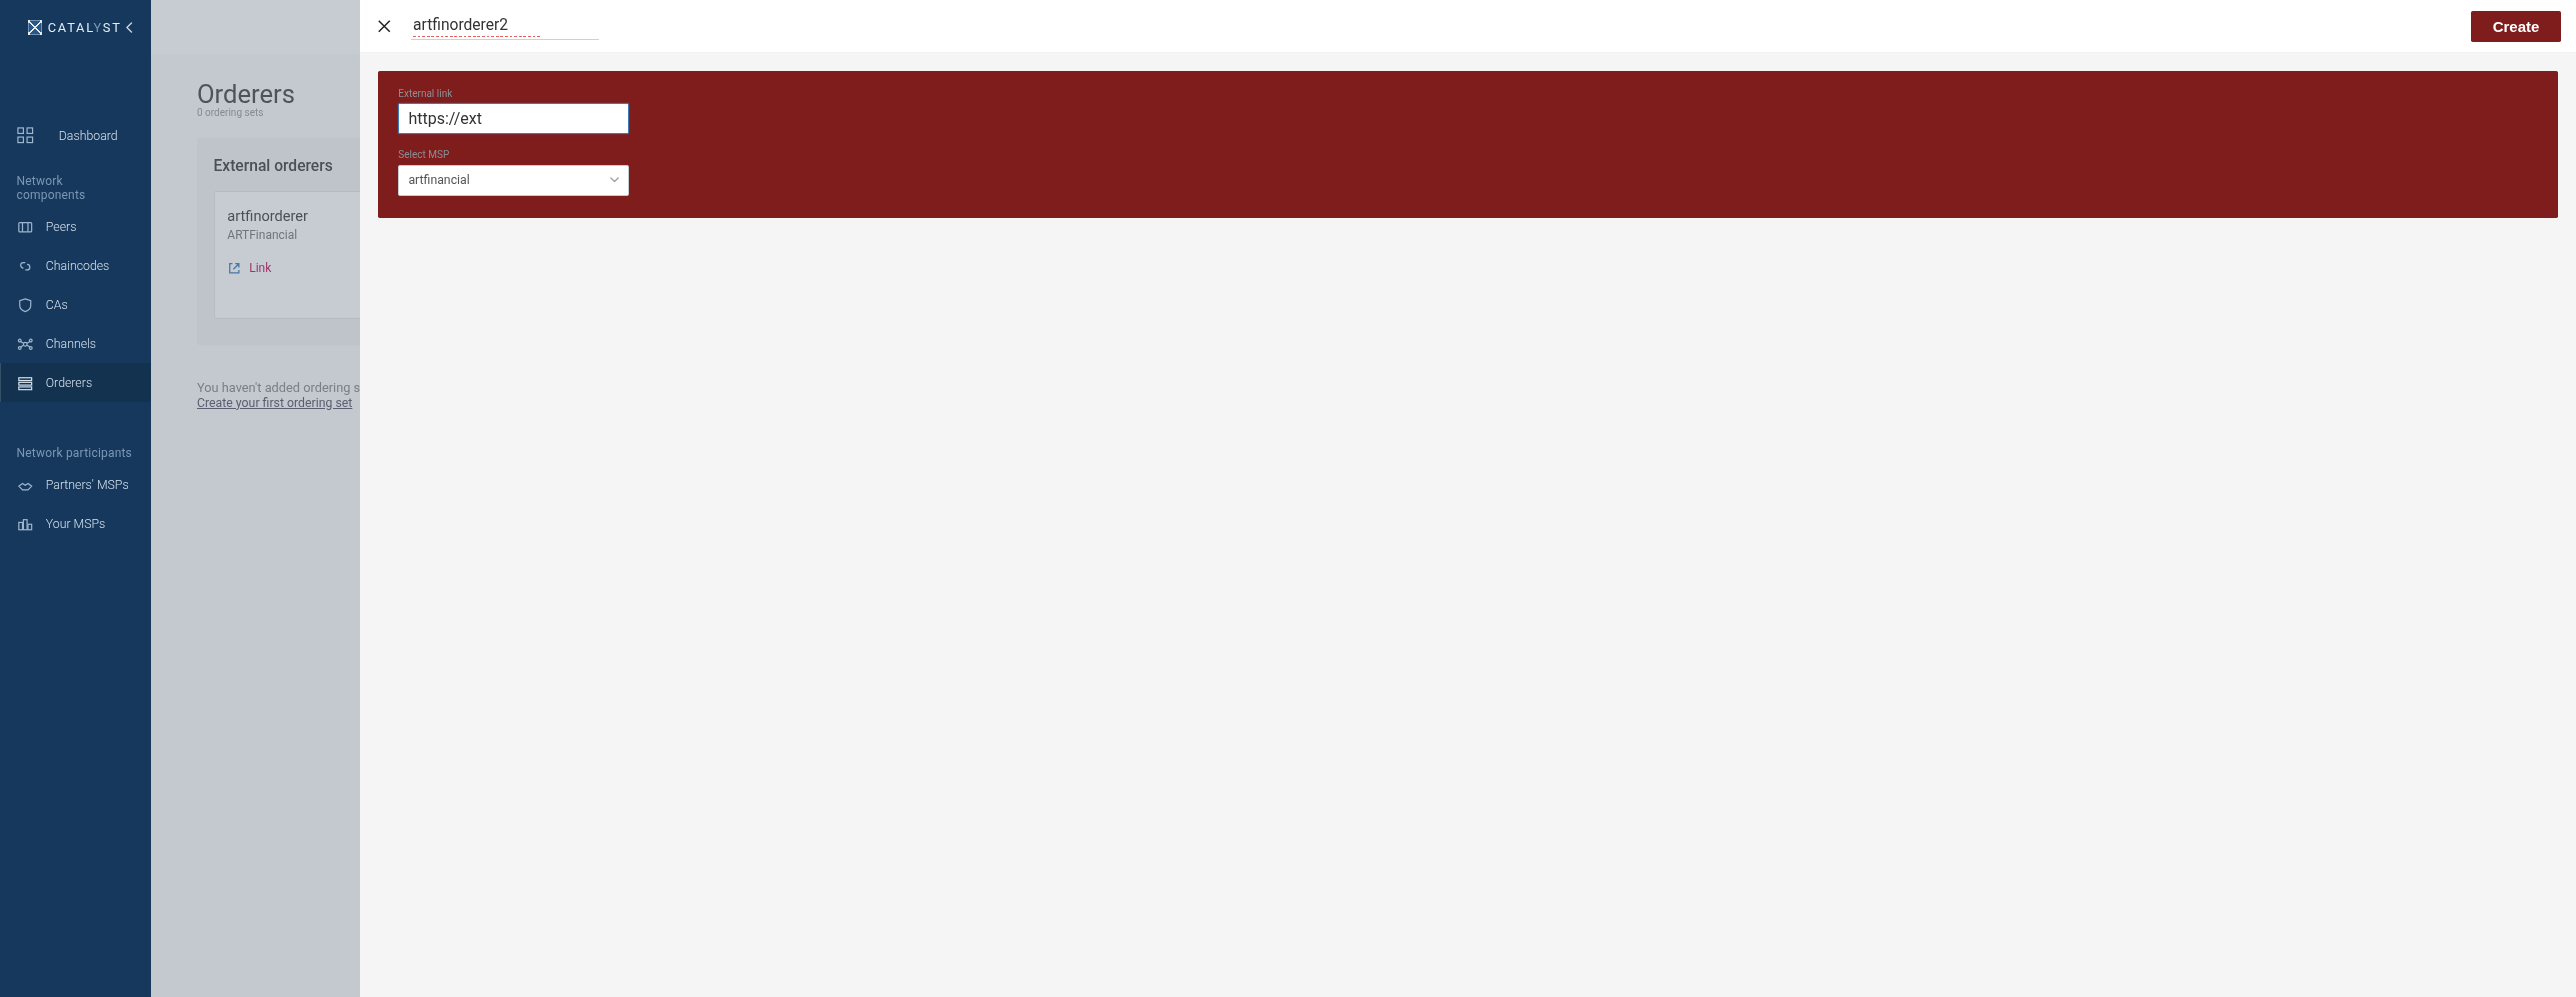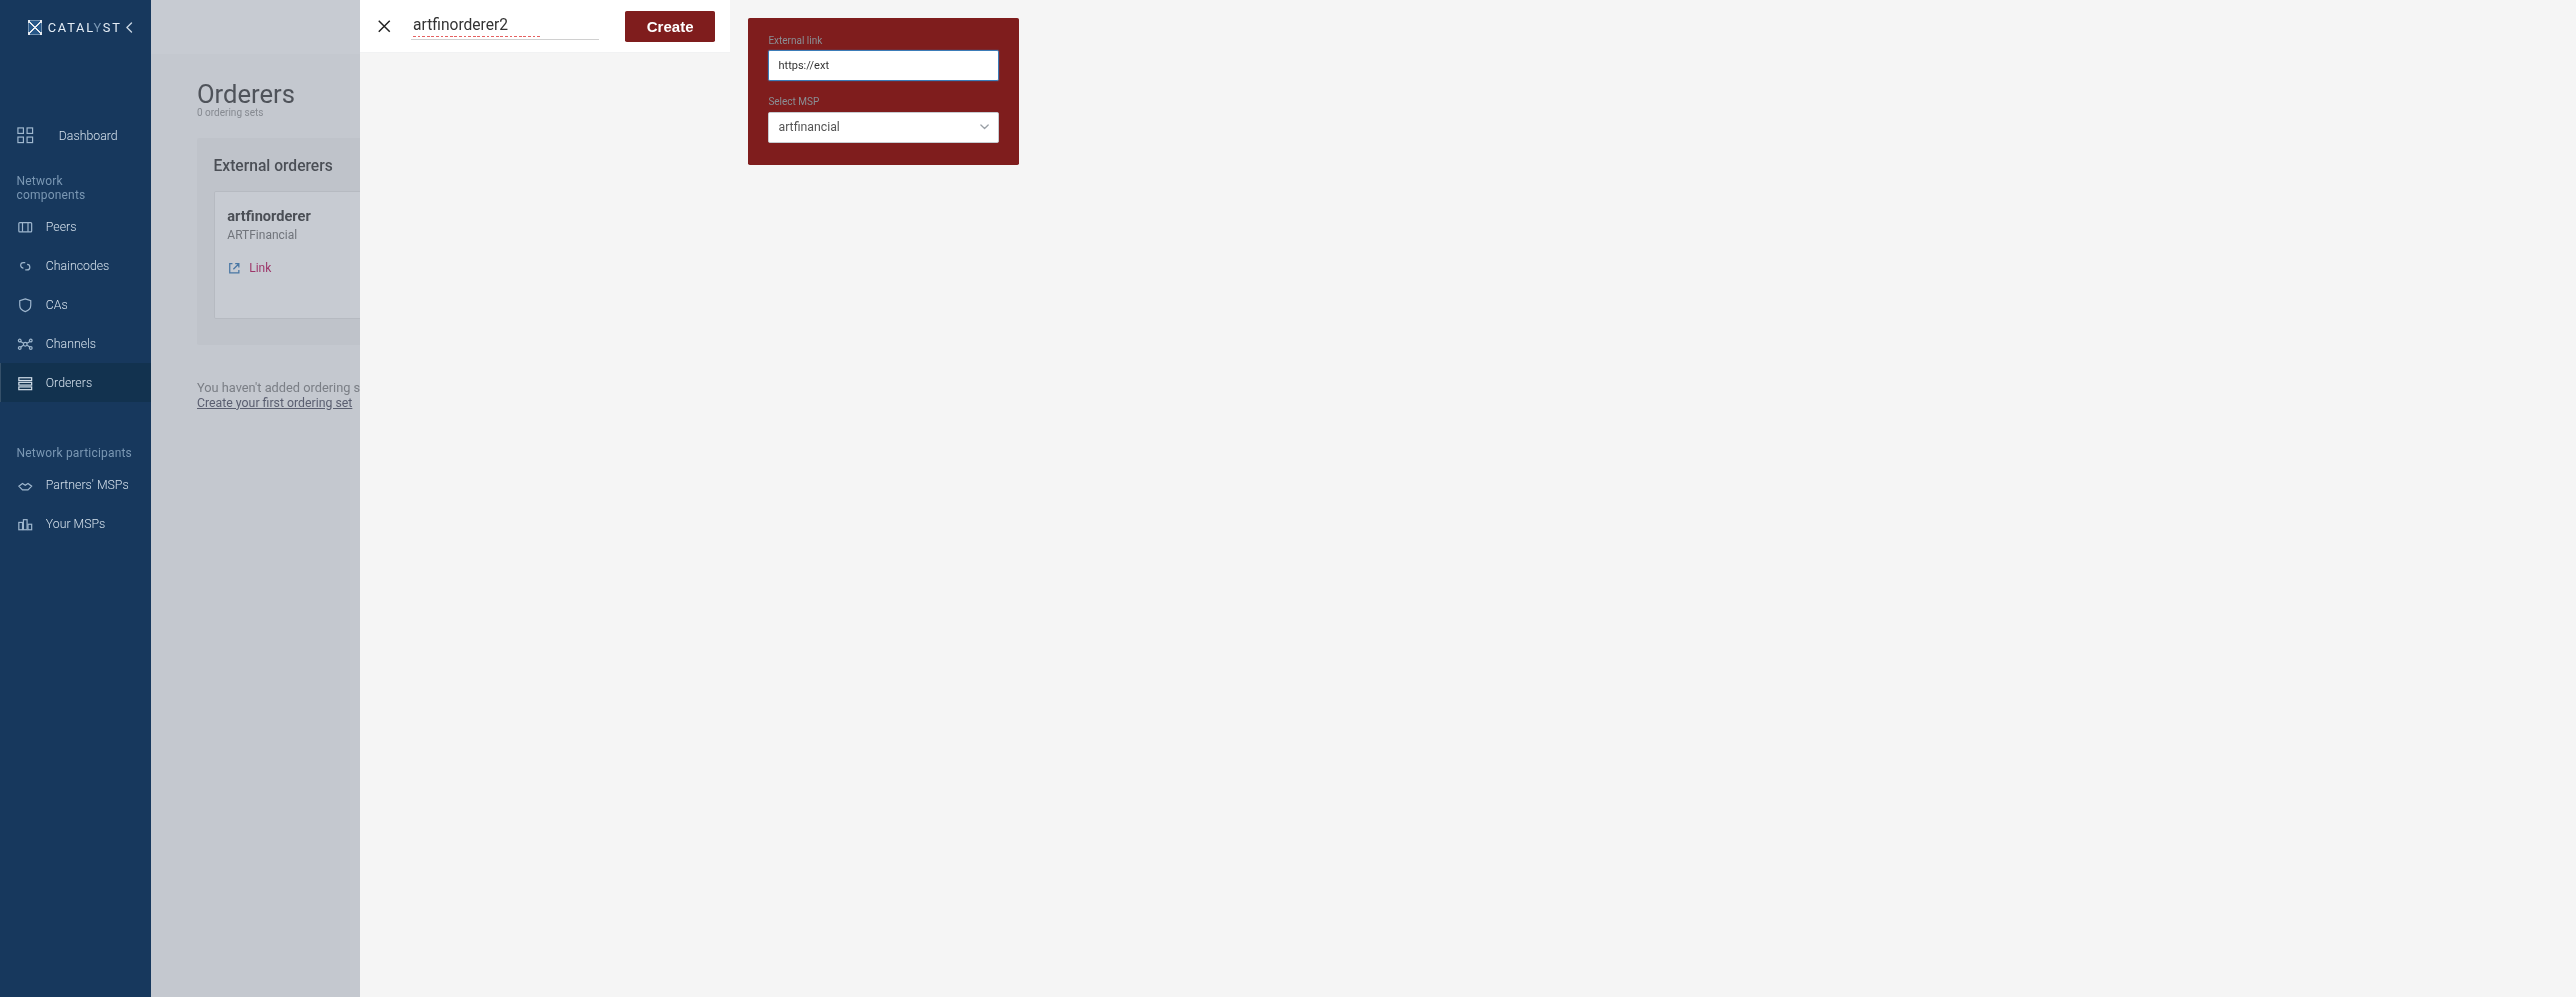--- a/index.html
+++ b/index.html
@@ -134,21 +134,21 @@
   .ext-card {
     background: #fff;
     border: 0.9px solid #e4e4e4;
     border-radius: 1.8px;
     width: 150px;
     height: 128px;
     padding: 14.6px 12.8px;
   }
   .ext-card-title {
     font-size: 14.6px;
-    font-weight: 700;
+    font-weight: 400;
     color: #3d3d3d;
     margin-bottom: 3.7px;
   }
   .ext-card-sub {
     font-size: 12px;
     color: #777;
     margin-bottom: 18.3px;
   }
   .ext-link {
     display: flex; align-items: center; gap: 7.3px;
@@ -173,21 +173,21 @@
     position: absolute;
     inset: 0;
     background: rgba(100,110,130,0.36);
   }
   .modal {
     position: absolute;
     top: 0; bottom: 0; right: 0;
     left: 209px; 
     background: #f5f5f5;
     display:flex;
-    flex-direction:row;
+    flex-direction:column;
   }
   .modal-header {
     height: 53px;
     background:#fff;
     display:flex;
     align-items:center;
     padding: 0 14.6px 0 11px;
     border-bottom: 0.9px solid #f1f2f3;
     gap: 12.8px;
   }
@@ -247,21 +247,21 @@
     font-weight:400;
     display:block;
     margin-bottom:4.6px;
   }
   .text-input {
     width: 231px;
     height: 31px;
     border: 0.9px solid #3b7cb8;
     border-radius:1.8px;
     padding: 0 9.1px;
-    font-size:11px;
+    font-size:16px;
     color:#333;
     outline:none;
     box-shadow: 0 0 0 0.9px rgba(59,124,184,0.15);
     font-family:inherit;
   }
   @keyframes blink { 50% { border-right-color: transparent; } }
   .select-input {
     width: 231px;
     height: 31px;
     border: 0.9px solid #c7ccd1;

